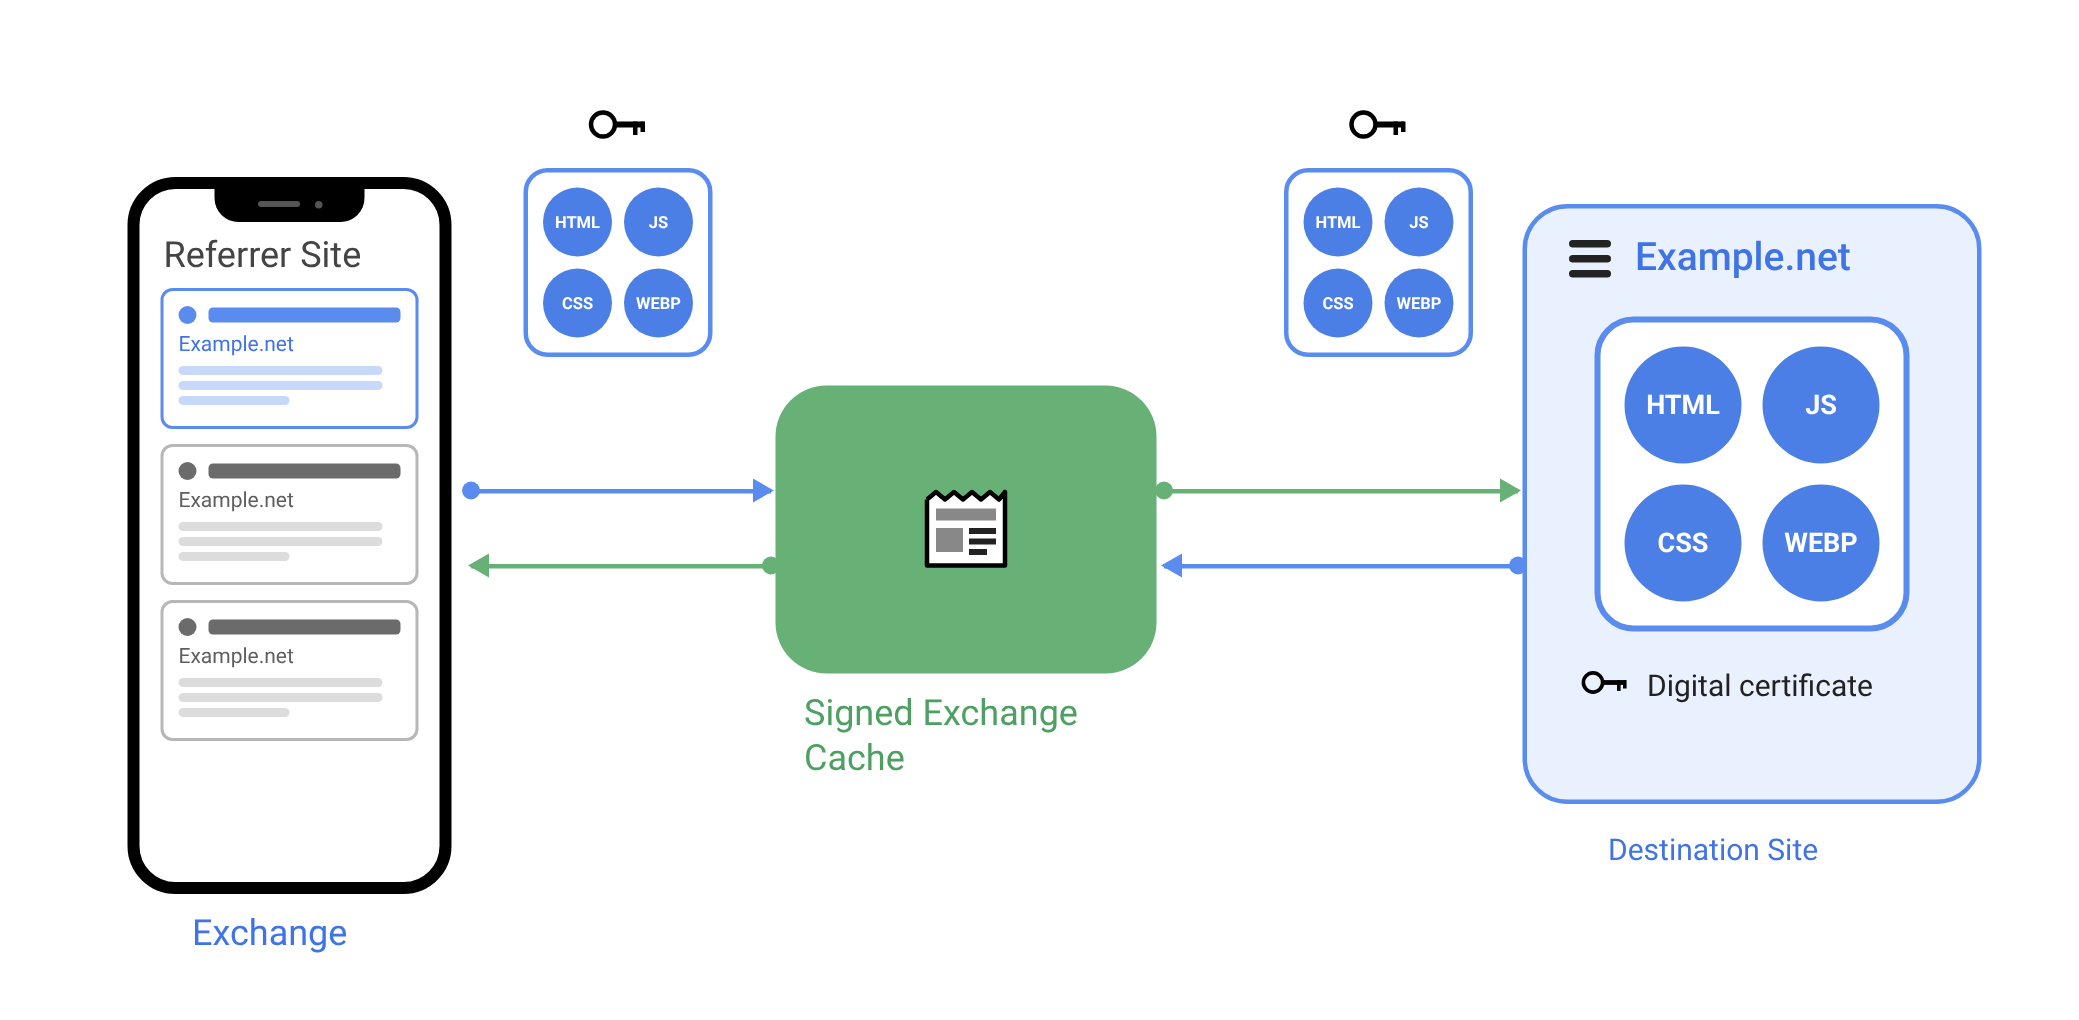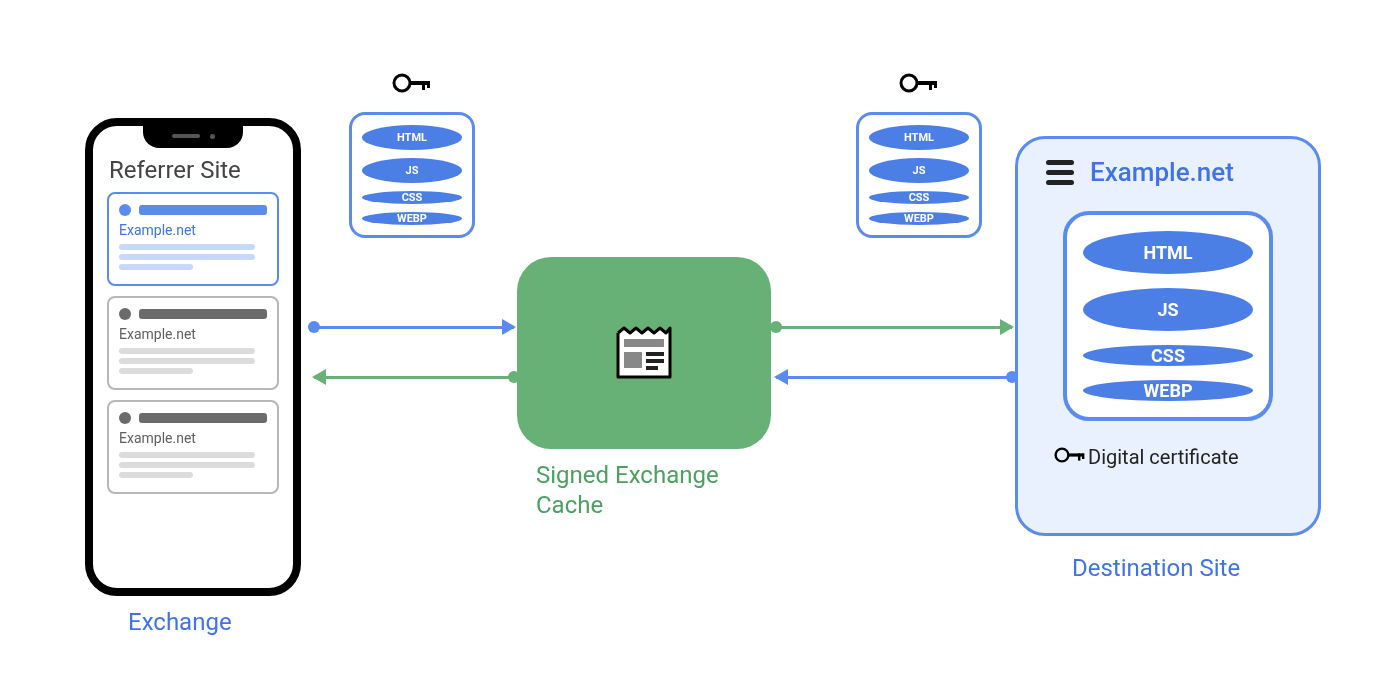--- a/index.html
+++ b/index.html
@@ -59,21 +59,21 @@
     position: absolute; left: 128px; top: 608px;
     color: #3f73e6; font-size: 24px;
   }
 
   
   .pkg { position: absolute; }
   .pkg .key { position: absolute; left: 50%; top: -44px; transform: translateX(-50%); }
   .pkg-box {
     width: 126px; height: 126px;
     border: 3px solid #5a8cf0; border-radius: 16px;
-    display: grid; grid-template-columns: 1fr; grid-template-rows: 1fr 1fr;
+    display: grid; grid-template-columns: 1fr 1fr; grid-template-rows: 1fr 1fr;
     gap: 8px; padding: 10px;
   }
   .pkg-box.big { width: 210px; height: 210px; gap: 14px; padding: 16px; border-radius: 26px; border-width: 4px;}
   .chip {
     background: #4b7fe6; color: #fff; border-radius: 50%;
     display: flex; align-items: center; justify-content: center;
     font-weight: 700; font-size: 11px;
   }
   .pkg-box.big .chip { font-size: 18px; }
 
@@ -104,25 +104,25 @@
     border: 3px solid #5a8cf0;
     border-radius: 30px;
     background: #eaf1fe;
     padding: 18px 22px 16px 22px;
   }
   .dest-header { display: flex; align-items: center; gap: 16px; margin-bottom: 24px; padding-left: 6px;}
   .hamb { width: 28px; display: flex; flex-direction: column; gap: 5px; }
   .hamb div { height: 5px; background: #222; border-radius: 3px; }
   .dest-title { color: #3f73e6; font-size: 26px; font-weight: 500; }
   .dest .pkg-box.big { margin: 0 auto; background: #fff; }
-  .dest-footer { display: flex; align-items: center; gap: 2px; margin-top: 22px; padding-left: 14px;}
+  .dest-footer { display: flex; align-items: center; gap: 12px; margin-top: 22px; padding-left: 14px;}
   .dest-footer .klabel { font-size: 20px; color: #222; }
   .dest-label {
     position: absolute; left: 1072px; top: 554px;
-    color: #3f73e6; font-size: 24px;
+    color: #3f73e6; font-size: 20px;
   }
 
   
   .arrow {
     position: absolute; height: 3px;
   }
   .arrow.blue { background: #5a8cf0; }
   .arrow.green { background: #67b076; }
   .arrow .cap {
     position: absolute; width: 12px; height: 12px; border-radius: 50%; top: -5px;

